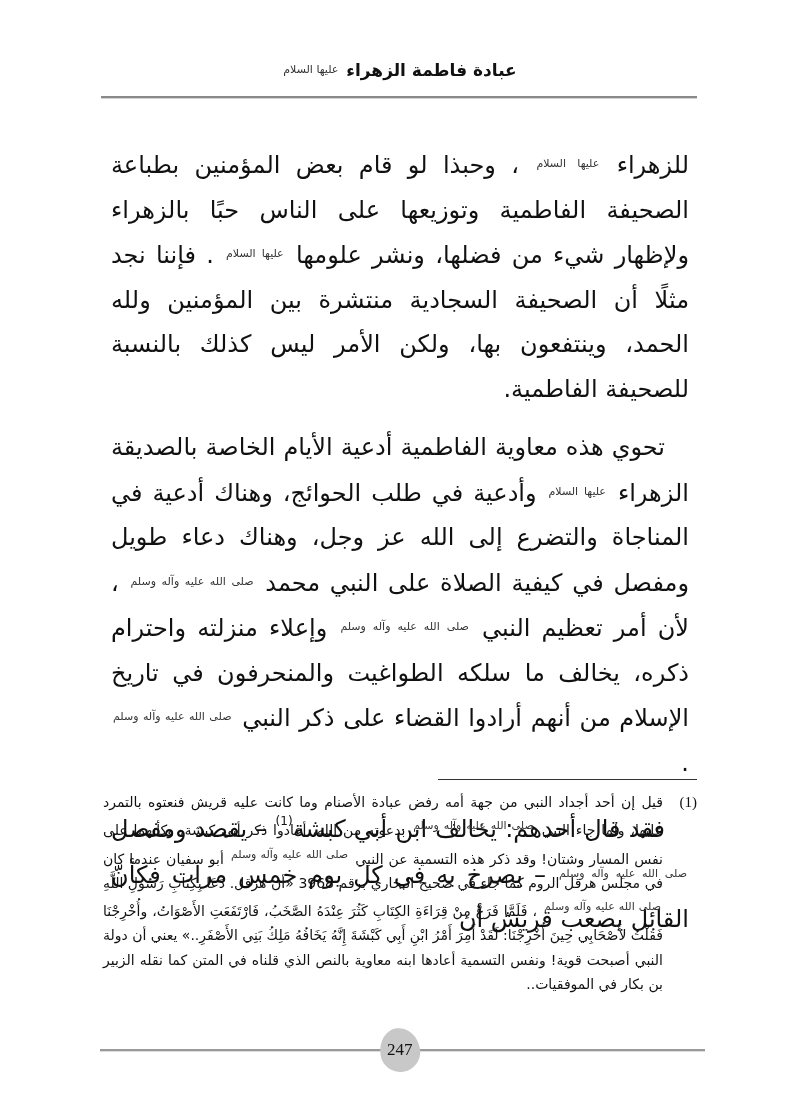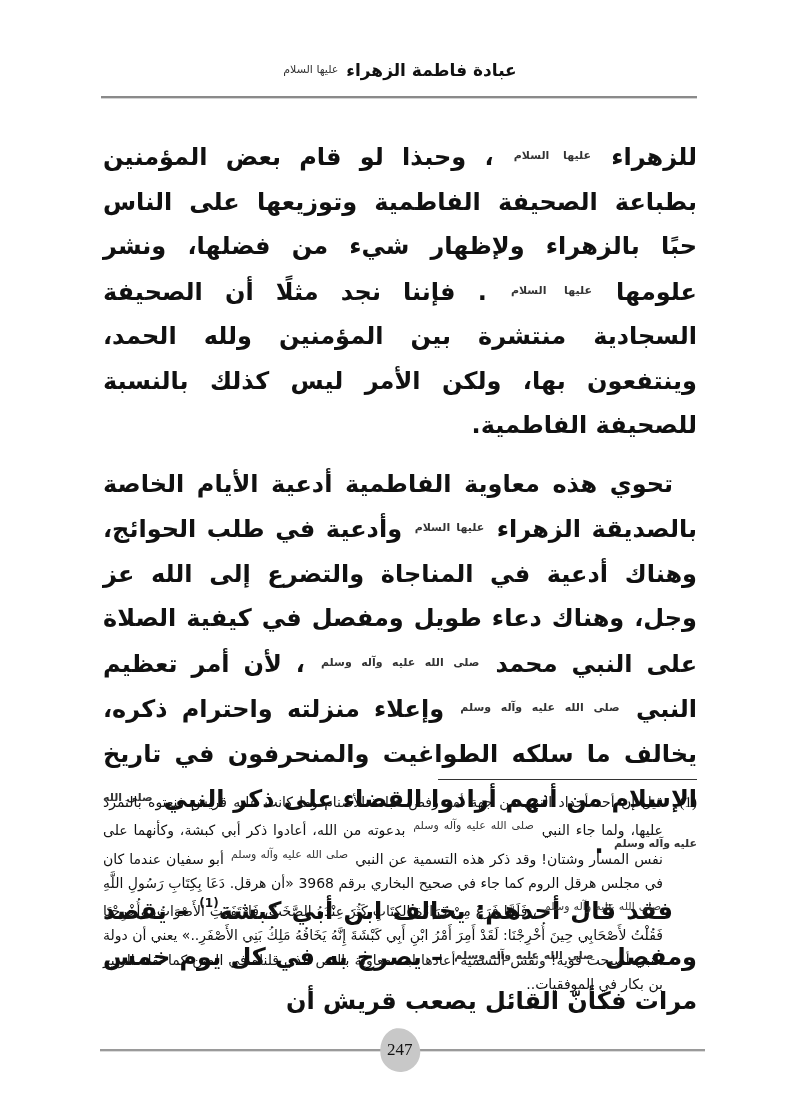--- a/index.html
+++ b/index.html
@@ -54,22 +54,21 @@
       top: 134px;
       left: 103px;
       width: 594px;
       direction: rtl;
       text-align: justify;
       text-align-last: right;
       font-size: 24px;
       line-height: 44.5px;
     }
     .body-text p {
-      margin: 0;
-      font-weight: bold;
+      margin: 8px;
     }
     .body-text p.para {
       margin-bottom: 14px;
     }
     .body-text p.indent {
       text-indent: 24px;
     }
     .sup {
       font-size: 12px;
       vertical-align: 12px;

